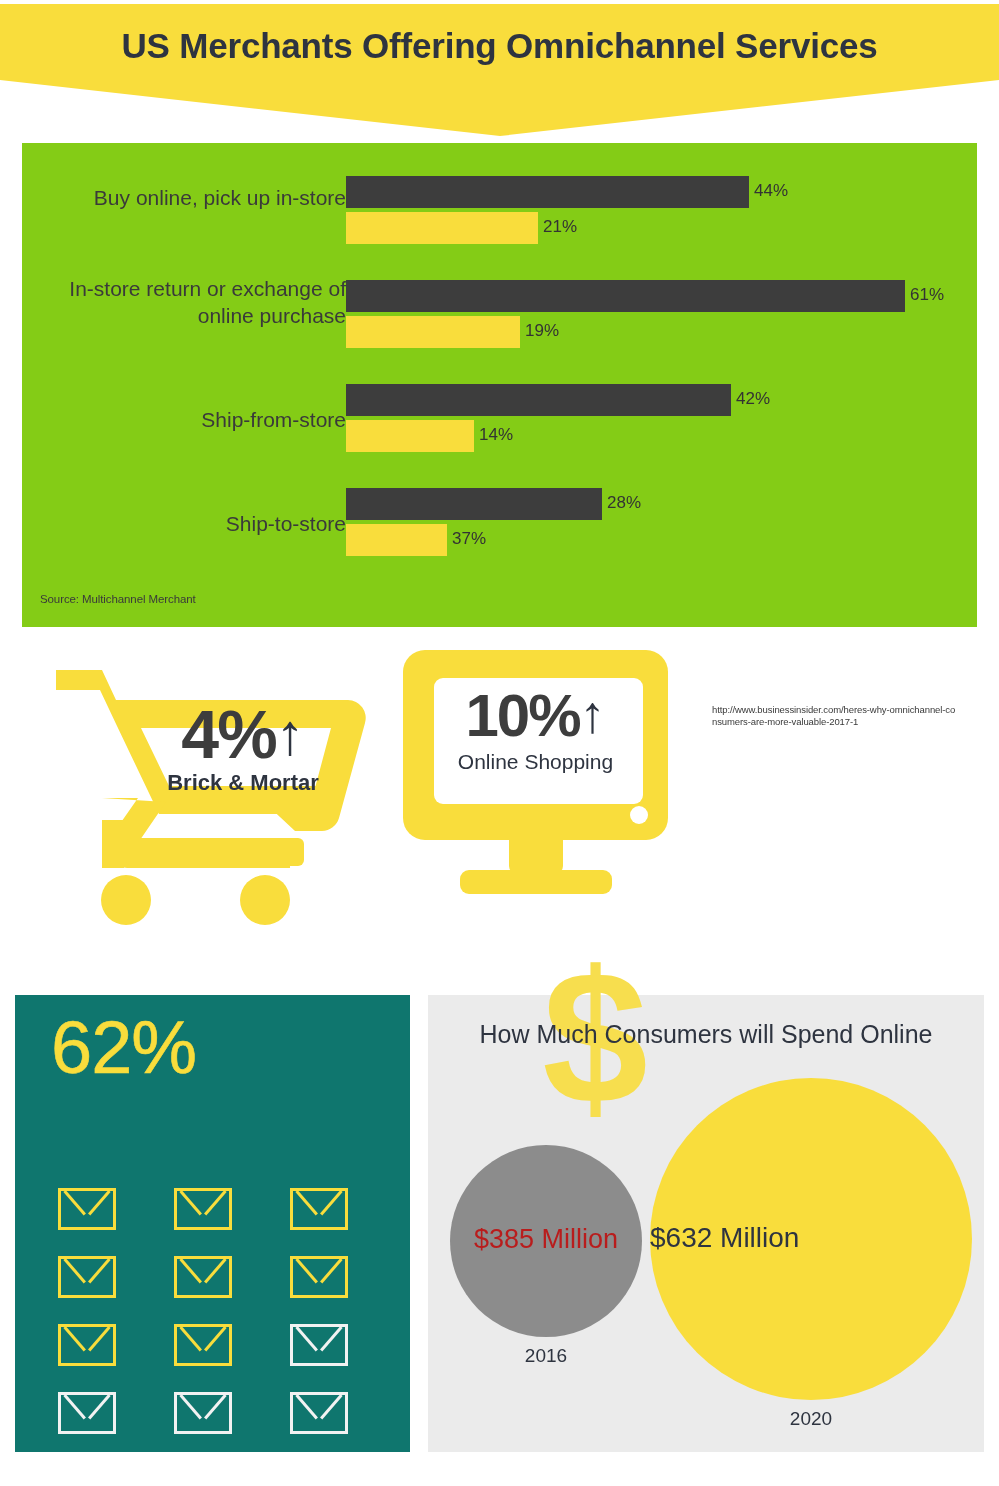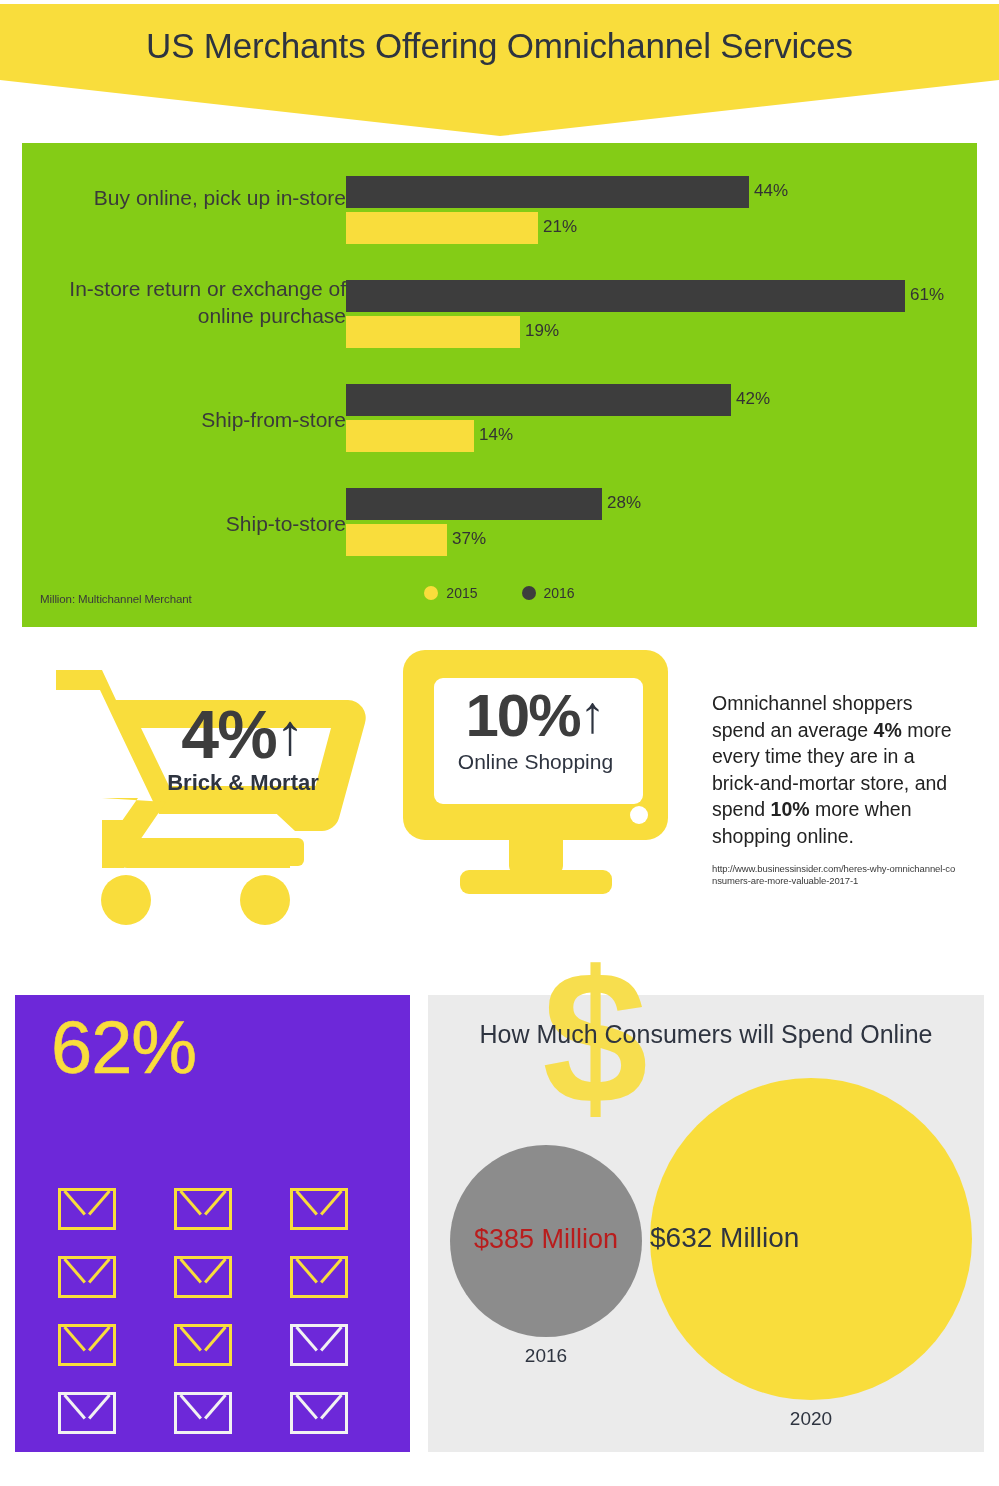--- a/index.html
+++ b/index.html
@@ -5,21 +5,21 @@
   html,body{margin:0;padding:0;background:#ffffff;}
   body{width:999px;height:1486px;position:relative;overflow:hidden;
        font-family:"Liberation Sans","DejaVu Sans",sans-serif;
        -webkit-font-smoothing:antialiased;}
 
   
   #header-banner{position:absolute;left:0;top:4px;width:999px;height:132px;}
   #header-shape{position:absolute;inset:0;background:#f9dd3c;
      clip-path:polygon(0 0,999px 0,999px 76px,500px 132px,0 76px);}
   #header-title{position:absolute;left:0;top:22px;width:999px;text-align:center;
-     font-size:35px;font-weight:400;letter-spacing:-0.2px;color:#2e3440;white-space:nowrap;}
+     font-size:35px;font-weight:700;letter-spacing:-0.2px;color:#2e3440;white-space:nowrap;}
 
   
   #chart-panel{position:absolute;left:22px;top:143px;width:955px;height:484px;background:#84cc16;}
   #chart-rows{position:absolute;left:0;top:17px;width:955px;}
   .chart-row{position:relative;height:104px;}
   .row-label{position:absolute;right:631px;width:300px;text-align:right;
      color:#3a3a3a;font-size:21px;line-height:27px;font-weight:400;}
   .row-label.lines1{top:38px;}
   .row-label.lines2{top:24px;}
   .row-label.lines3{top:11px;}
@@ -67,21 +67,21 @@
   #monitor-caption{font-size:21px;font-weight:500;color:#2e3440;margin-top:2px;}
 
   
   #mid-text{position:absolute;left:712px;top:50px;width:248px;}
   #mid-paragraph{font-size:19.5px;line-height:26.5px;color:#222;}
   #mid-paragraph b{font-weight:700;}
   #mid-link{margin-top:14px;font-size:9.5px;line-height:12px;color:#3a3a3a;
      word-break:break-all;letter-spacing:-0.1px;}
 
   
-  #email-panel{position:absolute;left:15px;top:995px;width:395px;height:457px;background:#6d28d9;}
+  #email-panel{position:absolute;left:15px;top:995px;width:395px;height:457px;background:#0f766e;}
   #email-pct{position:absolute;left:36px;top:12px;font-size:74px;line-height:82px;
      font-weight:300;color:#f9dd3c;letter-spacing:-1px;
      -webkit-text-stroke:0.6px #f9dd3c;}
   #email-copy{position:absolute;left:36px;top:100px;width:350px;font-size:19px;
      line-height:25px;color:#e8e8e8;font-weight:300;letter-spacing:0.2px;}
   #email-grid{position:absolute;left:58px;top:1188px;width:330px;}
   .env-row{display:flex;gap:58px;margin-bottom:26px;}
   .envelope{width:58px;height:42px;position:relative;}
   .envelope .box{position:absolute;inset:0;border:3px solid #f9dd3c;box-sizing:border-box;}
   .envelope.white .box{border-color:#f2f2f2;}
@@ -167,22 +167,21 @@
             <div class="fill" style="width: 256px;"></div>
             <span class="val" style="left: 261px;">28%</span>
           </div>
           <div class="bar light">
             <div class="fill" style="width: 101px;"></div>
             <span class="val" style="left: 106px;">37%</span>
           </div>
         </div>
       </div>
     </div>
-  <div id="chart-source">Million: Multichannel Merchant</div>
-  <div id="chart-legend"><span class="legend-item"><span class="legend-dot y"></span><span class="legend-text">2015</span></span><span class="legend-item"><span class="legend-dot d"></span><span class="legend-text">2016</span></span></div>
+  <div id="chart-source">Source: Multichannel Merchant</div>
 </div>
 
 <div id="mid-band">
 
   <div id="cart-figure">
     <svg id="cart-svg" width="340" height="290" viewBox="0 0 340 290" aria-hidden="true">
       <path fill="#f9dd3c" d="M16 22 h46 l14 30 h232 a18 18 0 0 1 17 23 l-26 95 a18 18 0 0 1 -17 13 h-27
                l-30 -28 h46 l20 -75 h-190 l28 58 h160 l0 28 h-170 l-42 -88 -17 -36 h-44 z"></path>
       <path fill="#f9dd3c" d="M62 150 l36 0 -28 40 a20 20 0 0 0 18 30 h162 l0 -28 h-150 l26 -38 z"></path>
       <rect x="62" y="172" width="22" height="48" fill="#f9dd3c"></rect>
@@ -207,23 +206,20 @@
     <div id="monitor-base"></div>
     <div id="monitor-stat">
       <div>
         <span id="monitor-pct">10%</span><span id="monitor-arrow">↑</span>
       </div>
       <div id="monitor-caption">Online Shopping</div>
     </div>
   </div>
 
   <div id="mid-text">
-    <div id="mid-paragraph">
-      <span>Omnichannel shoppers spend an average </span><b>4%</b><span> more every time they are in a brick-and-mortar store, and spend </span><b>10%</b><span> more when shopping online.</span>
-    </div>
     <div id="mid-link">http://www.businessinsider.com/heres-why-omnichannel-consumers-are-more-valuable-2017-1</div>
   </div>
 </div>
 
 <div id="email-panel">
   <div id="email-pct">62%</div>
 </div>
 <div id="email-grid">
     <div class="env-row">
       <div class="envelope">

